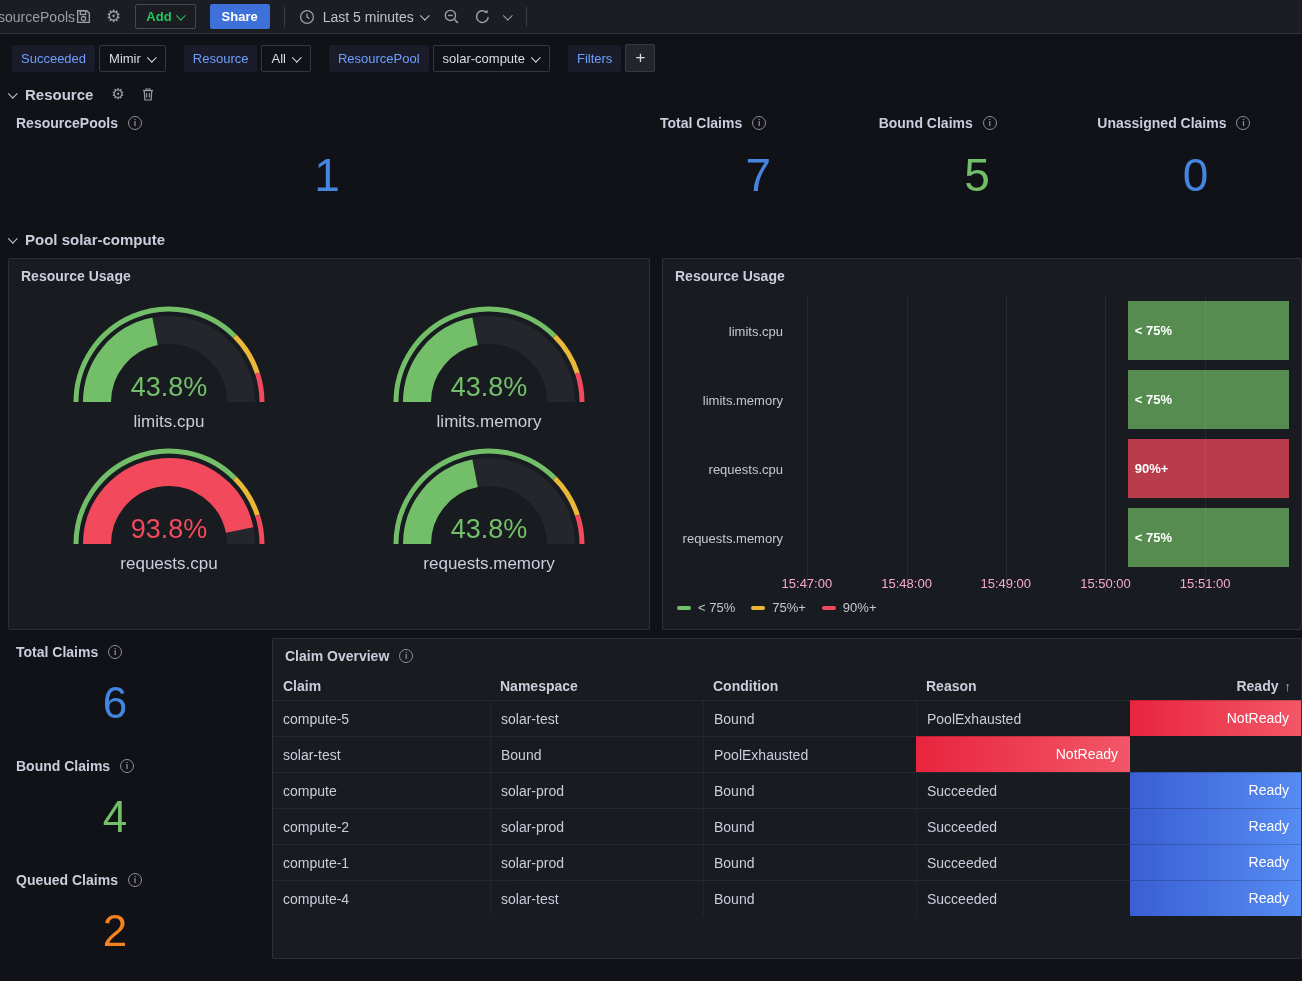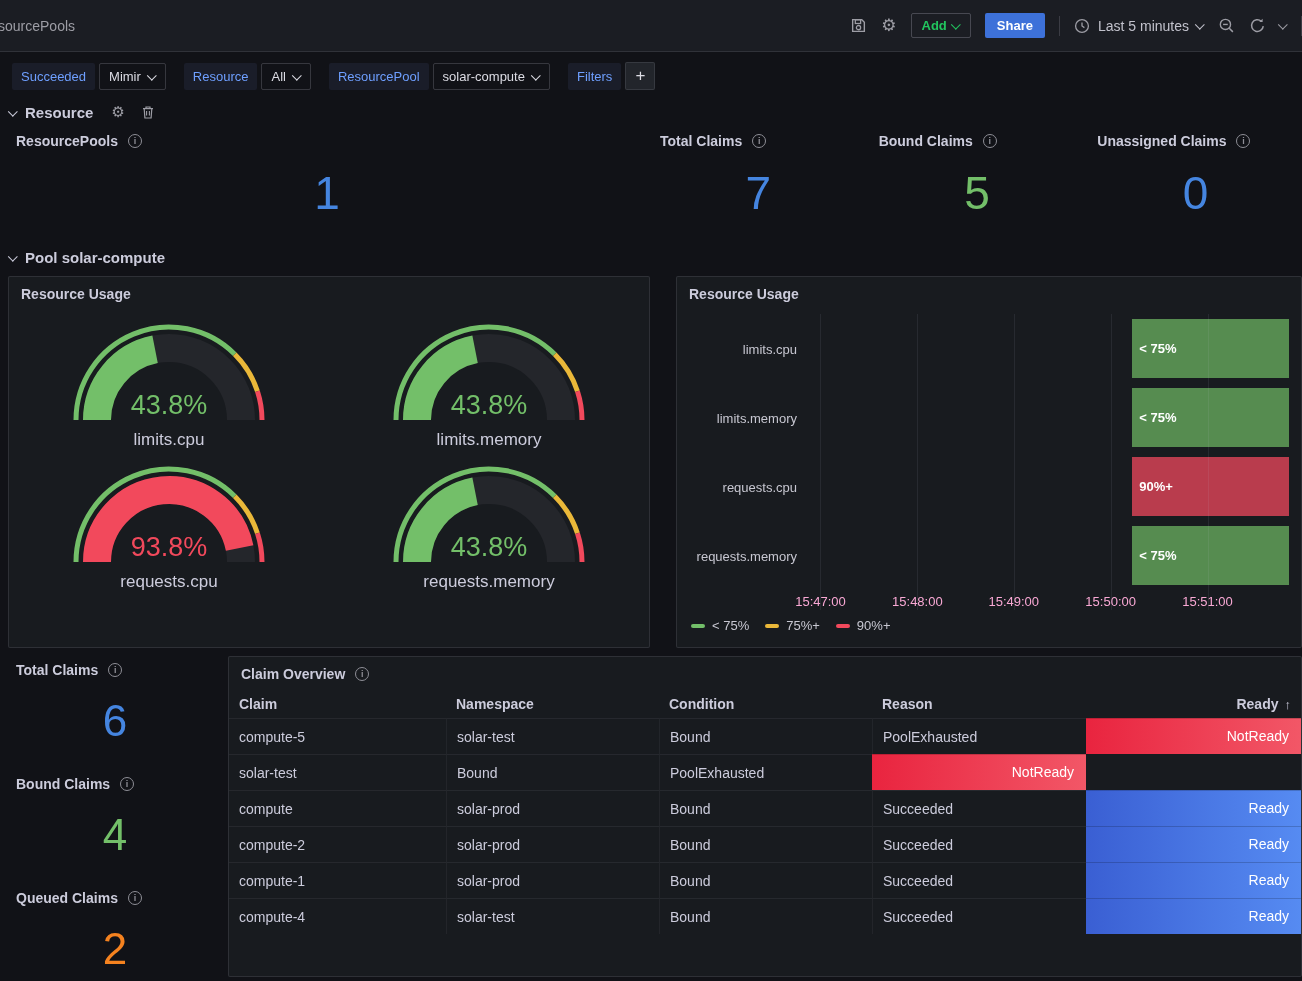--- a/index.html
+++ b/index.html
@@ -8,22 +8,22 @@
     background:#111217;
     color:#ccccdc;
     font-family:"Liberation Sans","DejaVu Sans",sans-serif;
     font-size:14px;
   }
   .icon { display:inline-flex; align-items:center; justify-content:center; color:#9d9da5; }
   svg { display:block; }
 
   
   .topbar {
-    height:52px; background:#1b1d23; border-bottom:1px solid rgba(204,204,220,.12);
-    display:flex; align-items:center; justify-content:space-between; padding:0 0 0 0;
+    height:34px; background:#1b1d23; border-bottom:1px solid rgba(204,204,220,.12);
+    display:flex; align-items:center; padding:0 0 0 0;
   }
   .topbar-title { color:#9d9da5; font-size:14px; margin-left:-2px; white-space:nowrap; }
   .topbar-right { display:flex; align-items:center; gap:14px; }
   .btn-outline {
     display:flex; align-items:center; gap:6px; border:1px solid rgba(204,204,220,.25);
     border-radius:2px; padding:4px 10px; color:#22c55e; font-weight:bold; font-size:13px;
     background:transparent; cursor:pointer;
   }
   .btn-primary {
     background:#3d71d9; color:#fff; font-weight:bold; font-size:13px;
@@ -66,21 +66,21 @@
   .stat-title { font-weight:bold; font-size:14px; color:#ccccdc;text-align:right; }
   .info-i {
     width:14px; height:14px; border:1.2px solid #8e8e96; border-radius:50%;
     display:inline-flex; align-items:center; justify-content:center; color:#8e8e96;
     font-size:9px; font-weight:bold; cursor:pointer;
   }
   .info-i::before { content:"i"; }
   .stat-value { flex:1; display:flex; align-items:center; justify-content:center; font-size:46px; font-weight:500; }
 
   
-  .panels-row { display:grid; grid-template-columns:642px 1fr; gap:26px; padding:6px 0 0 8px; }
+  .panels-row { display:grid; grid-template-columns:642px 1fr; gap:12px; padding:6px 0 0 8px; }
   .panel { background:#181b1f; border:1px solid rgba(204,204,220,.12); border-radius:2px; height:372px; overflow:hidden; }
   .panel-title { font-weight:bold; font-size:14px; color:#ccccdc; padding:9px 12px 2px 12px; display:flex; align-items:center; gap:10px; cursor:pointer; }
 
   
   .gauge-grid { display:grid; grid-template-columns:1fr 1fr; row-gap:6px; padding-top:10px; }
   .gauge-cell { display:flex; flex-direction:column; align-items:center; }
   .gauge-label { font-size:17px; color:#ccccdc; margin-top:2px; }
 
   
   .tl-area { position:relative; margin:10px 12px 0 0; }
@@ -96,21 +96,21 @@
   .tl-legend { display:flex; gap:16px; padding:8px 0 0 14px; }
   .tl-legend-item { display:flex; align-items:center; gap:7px; font-size:13px; color:#c7c7d1; cursor:pointer; }
   .tl-dash { width:14px; height:4px; border-radius:2px; display:inline-block; }
 
   
   .bottom-row { display:grid; grid-template-columns:222px 1fr; gap:6px; padding:8px 0 0 0; }
   .bottom-stats { display:flex; flex-direction:column; padding-left:8px; }
   .bottom-stats .stat-panel { height:114px; }
   .bottom-stats .stat-value { font-size:44px; }
 
-  .table-panel { background:#181b1f; border:1px solid rgba(204,204,220,.12); border-radius:2px; height:321px; overflow:hidden; }
+  .table-panel { background:#181b1f; border:1px solid rgba(204,204,220,.12); border-radius:2px; height:321px; overflow:hidden;margin-left:44px; }
   .tbl { margin-top:6px; }
   .tbl-head, .tbl-row { display:grid; grid-template-columns:217px 213px 213px 214px 1fr; }
   .tbl-head { height:28px; align-items:center; }
   .tbl-head .th { font-weight:bold; font-size:14px; color:#ccccdc; padding-left:10px; cursor:pointer; }
   .tbl-head .th.right { text-align:right; padding-right:10px; display:flex; justify-content:flex-end; align-items:center; gap:6px; }
   .sort-arrow { font-size:13px; color:#ccccdc; }
   .tbl-row { height:36px; }
   .tbl-row .td {
     display:flex; align-items:center; padding-left:10px; font-size:14px; color:#ccccdc;
     border-top:1px solid rgba(204,204,220,.08);

